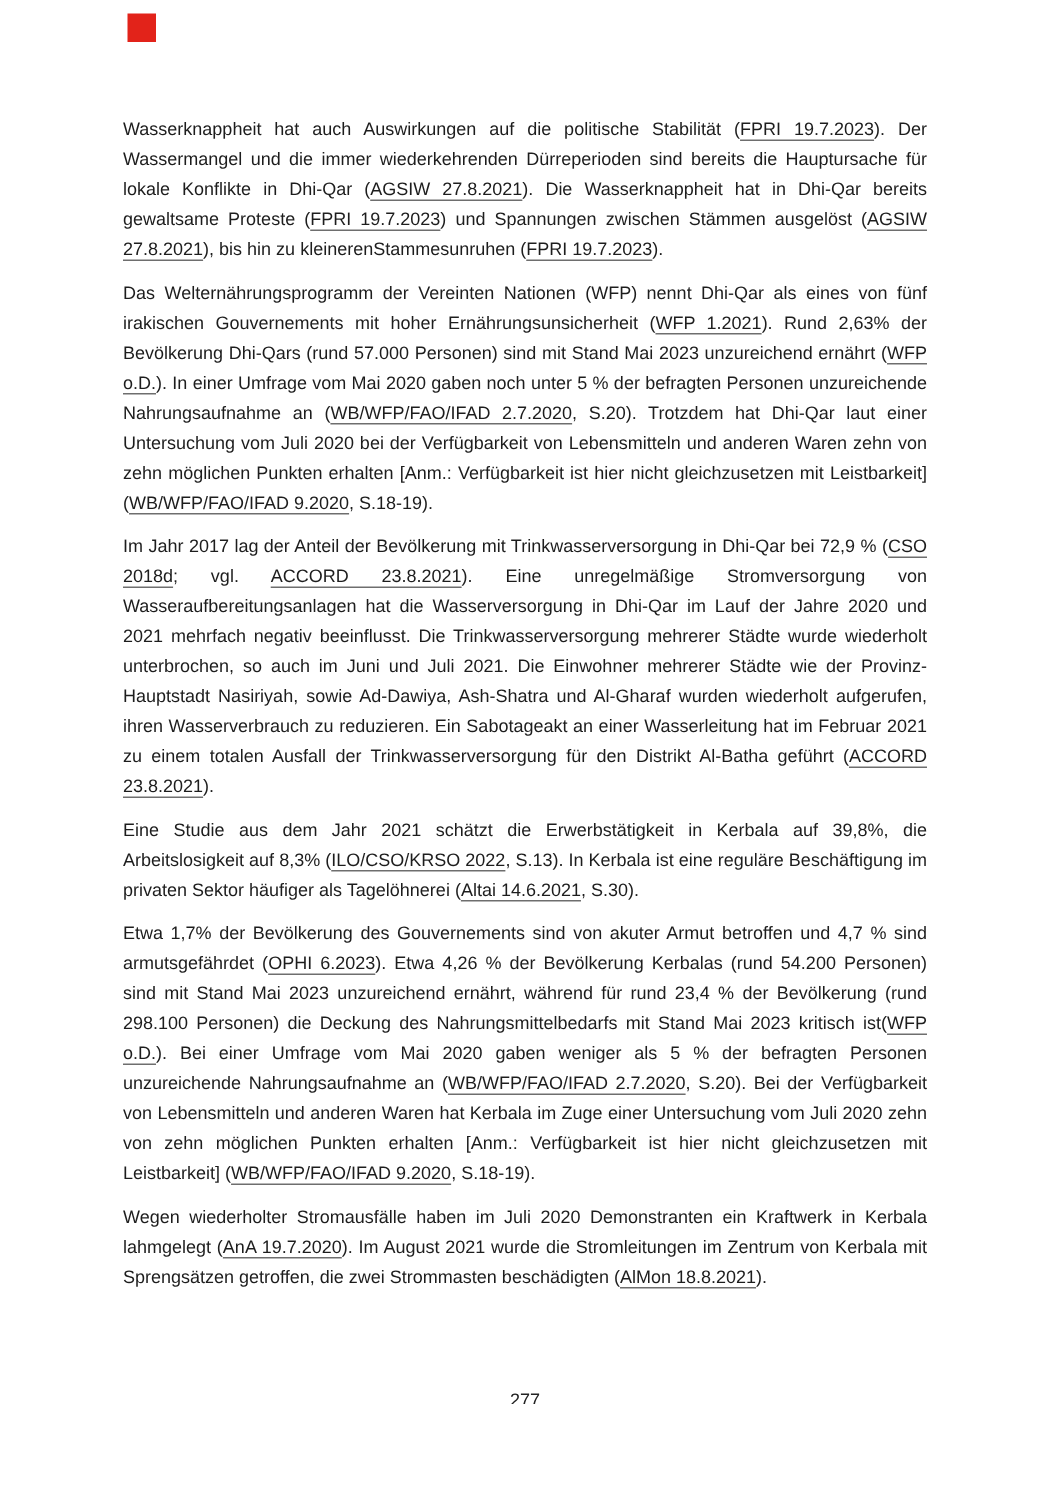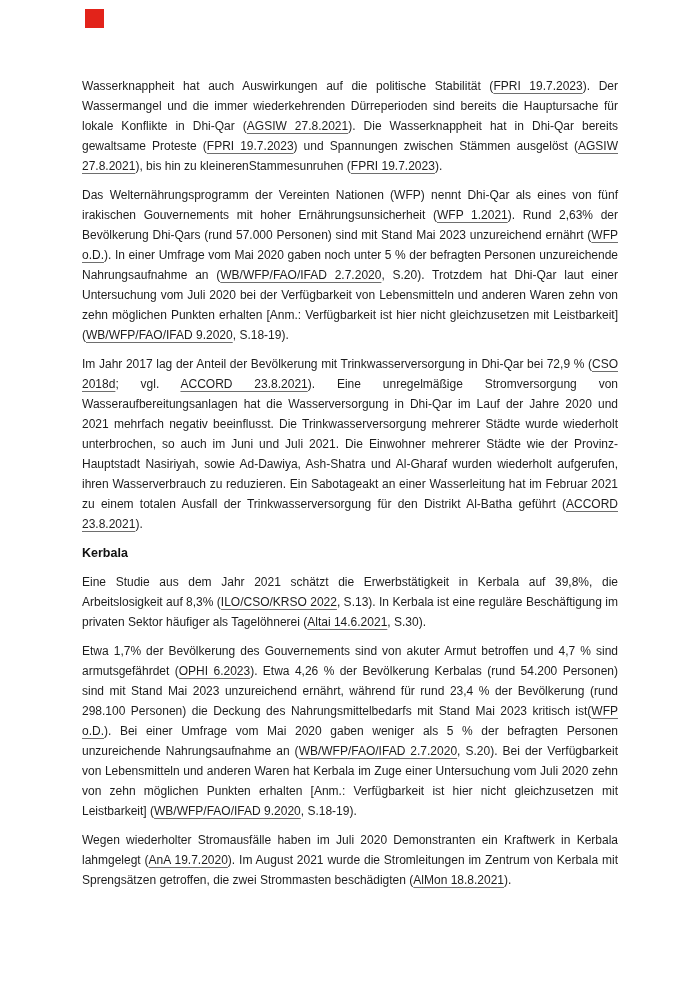--- a/index.html
+++ b/index.html
@@ -58,18 +58,18 @@
 </style>
 </head>
 <body>
 
 <div class="page">
   <div class="red-marker" style="background: rgb(226, 35, 26);"></div>
   <main class="content">
       <p class="para"><span class="txt">Wasserknappheit hat auch Auswirkungen auf die politische Stabilität (</span><span class="cite">FPRI 19.7.2023</span><span class="txt">). Der Wassermangel und die immer wiederkehrenden Dürreperioden sind bereits die Hauptursache für lokale Konflikte in Dhi-Qar (</span><span class="cite">AGSIW 27.8.2021</span><span class="txt">). Die Wasserknappheit hat in Dhi-Qar bereits gewaltsame Proteste (</span><span class="cite">FPRI 19.7.2023</span><span class="txt">) und Spannungen zwischen Stämmen ausgelöst (</span><span class="cite">AGSIW 27.8.2021</span><span class="txt">), bis hin zu kleinerenStammesunruhen (</span><span class="cite">FPRI 19.7.2023</span><span class="txt">).</span></p>
       <p class="para"><span class="txt">Das Welternährungsprogramm der Vereinten Nationen (WFP) nennt Dhi-Qar als eines von fünf irakischen Gouvernements mit hoher Ernährungsunsicherheit (</span><span class="cite">WFP 1.2021</span><span class="txt">). Rund 2,63% der Bevölkerung Dhi-Qars (rund 57.000 Personen) sind mit Stand Mai 2023 unzureichend ernährt (</span><span class="cite">WFP o.D.</span><span class="txt">). In einer Umfrage vom Mai 2020 gaben noch unter 5 % der befragten Personen unzureichende Nahrungsaufnahme an (</span><span class="cite">WB/WFP/FAO/IFAD 2.7.2020</span><span class="txt">, S.20). Trotzdem hat Dhi-Qar laut einer Untersuchung vom Juli 2020 bei der Verfügbarkeit von Lebensmitteln und anderen Waren zehn von zehn möglichen Punkten erhalten [Anm.: Verfügbarkeit ist hier nicht gleichzusetzen mit Leistbarkeit] (</span><span class="cite">WB/WFP/FAO/IFAD 9.2020</span><span class="txt">, S.18-19).</span></p>
       <p class="para"><span class="txt">Im Jahr 2017 lag der Anteil der Bevölkerung mit Trinkwasserversorgung in Dhi-Qar bei 72,9 % (</span><span class="cite">CSO 2018d</span><span class="txt">; vgl. </span><span class="cite">ACCORD 23.8.2021</span><span class="txt">). Eine unregelmäßige Stromversorgung von Wasseraufbereitungsanlagen hat die Wasserversorgung in Dhi-Qar im Lauf der Jahre 2020 und 2021 mehrfach negativ beeinflusst. Die Trinkwasserversorgung mehrerer Städte wurde wiederholt unterbrochen, so auch im Juni und Juli 2021. Die Einwohner mehrerer Städte wie der Provinz-Hauptstadt Nasiriyah, sowie Ad-Dawiya, Ash-Shatra und Al-Gharaf wurden wiederholt aufgerufen, ihren Wasserverbrauch zu reduzieren. Ein Sabotageakt an einer Wasserleitung hat im Februar 2021 zu einem totalen Ausfall der Trinkwasserversorgung für den Distrikt Al-Batha geführt (</span><span class="cite">ACCORD 23.8.2021</span><span class="txt">).</span></p>
-      <h2 class="sect">Kerbala</h2>
       <p class="para"><span class="txt">Eine Studie aus dem Jahr 2021 schätzt die Erwerbstätigkeit in Kerbala auf 39,8%, die Arbeitslosigkeit auf 8,3% (</span><span class="cite">ILO/CSO/KRSO 2022</span><span class="txt">, S.13). In Kerbala ist eine reguläre Beschäftigung im privaten Sektor häufiger als Tagelöhnerei (</span><span class="cite">Altai 14.6.2021</span><span class="txt">, S.30).</span></p>
       <p class="para"><span class="txt">Etwa 1,7% der Bevölkerung des Gouvernements sind von akuter Armut betroffen und 4,7 % sind armutsgefährdet (</span><span class="cite">OPHI 6.2023</span><span class="txt">). Etwa 4,26 % der Bevölkerung Kerbalas (rund 54.200 Personen) sind mit Stand Mai 2023 unzureichend ernährt, während für rund 23,4 % der Bevölkerung (rund 298.100 Personen) die Deckung des Nahrungsmittelbedarfs mit Stand Mai 2023 kritisch ist(</span><span class="cite">WFP o.D.</span><span class="txt">). Bei einer Umfrage vom Mai 2020 gaben weniger als 5 % der befragten Personen unzureichende Nahrungsaufnahme an (</span><span class="cite">WB/WFP/FAO/IFAD 2.7.2020</span><span class="txt">, S.20). Bei der Verfügbarkeit von Lebensmitteln und anderen Waren hat Kerbala im Zuge einer Untersuchung vom Juli 2020 zehn von zehn möglichen Punkten erhalten [Anm.: Verfügbarkeit ist hier nicht gleichzusetzen mit Leistbarkeit] (</span><span class="cite">WB/WFP/FAO/IFAD 9.2020</span><span class="txt">, S.18-19).</span></p>
       <p class="para"><span class="txt">Wegen wiederholter Stromausfälle haben im Juli 2020 Demonstranten ein Kraftwerk in Kerbala lahmgelegt (</span><span class="cite">AnA 19.7.2020</span><span class="txt">). Im August 2021 wurde die Stromleitungen im Zentrum von Kerbala mit Sprengsätzen getroffen, die zwei Strommasten beschädigten (</span><span class="cite">AlMon 18.8.2021</span><span class="txt">).</span></p>
     </main>
+  <div class="pageno">277</div>
 </div>
 
 </body></html>

